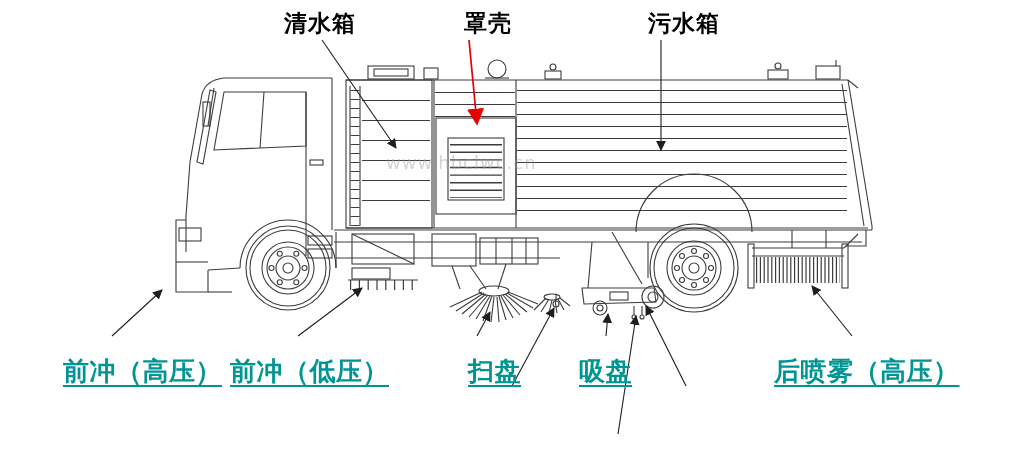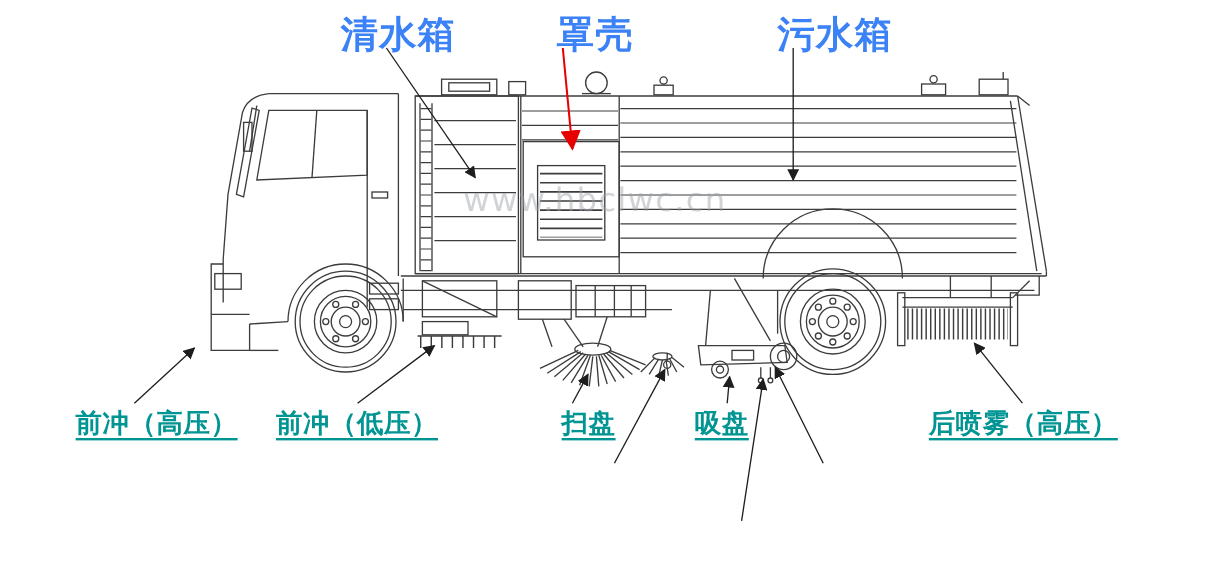--- a/index.html
+++ b/index.html
@@ -2,30 +2,30 @@
 <html><head>
 <meta charset="utf-8">
 <style>
   html,body{margin:0;padding:0;background:#fff;}
   .stage{
     position:relative;width:1010px;height:474px;background:#ffffff;overflow:hidden;
     font-family:"DejaVu Sans","Liberation Sans",sans-serif;
   }
   svg.truck{position:absolute;left:0;top:0;}
   .top-label{
-    position:absolute;color:#3b82f6;font-size:31px;font-weight:bold;
+    position:absolute;color:#000000;font-size:23px;font-weight:bold;
     letter-spacing:1px;white-space:nowrap;
   }
   .bottom-label{
-    position:absolute;color:#009593;font-size:22px;font-weight:bold;
+    position:absolute;color:#009593;font-size:26px;font-weight:bold;
     text-decoration:underline;text-decoration-thickness:1.5px;text-underline-offset:5px;
-    letter-spacing:.5px;white-space:nowrap;
+    letter-spacing:.5px;white-space:nowrap;margin-top:16px;
   }
   .watermark{
-    position:absolute;left:386px;top:152px;font-size:27px;color:#9aa0a6;opacity:.45;
+    position:absolute;left:386px;top:152px;font-size:18px;color:#9aa0a6;opacity:.45;
     letter-spacing:1px;white-space:nowrap;
   }
 </style>
 </head>
 <body>
 
 <div class="stage">
 
   <svg class="truck" width="1010" height="474" viewBox="0 0 1010 474">
     <defs>

